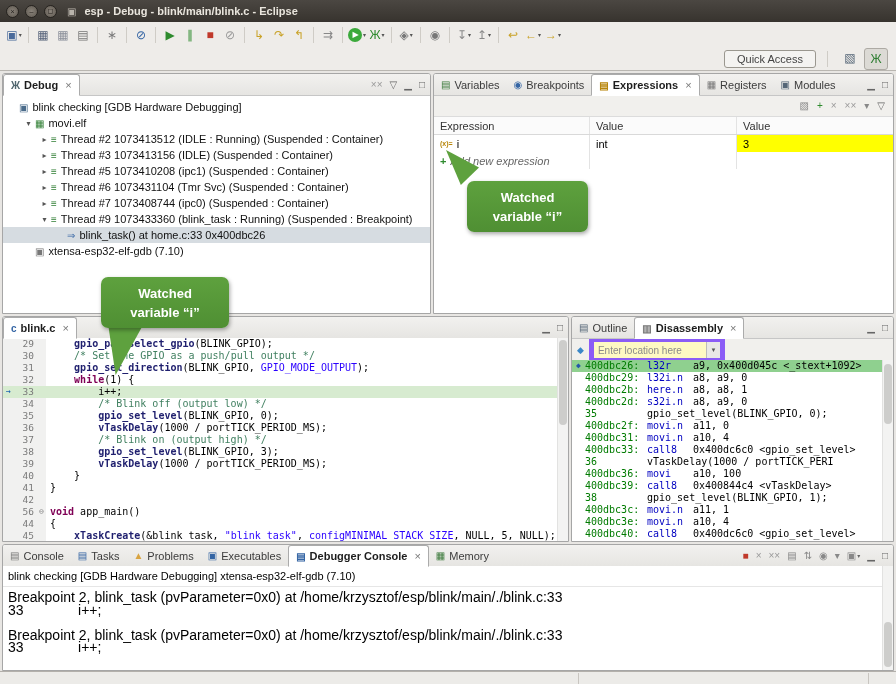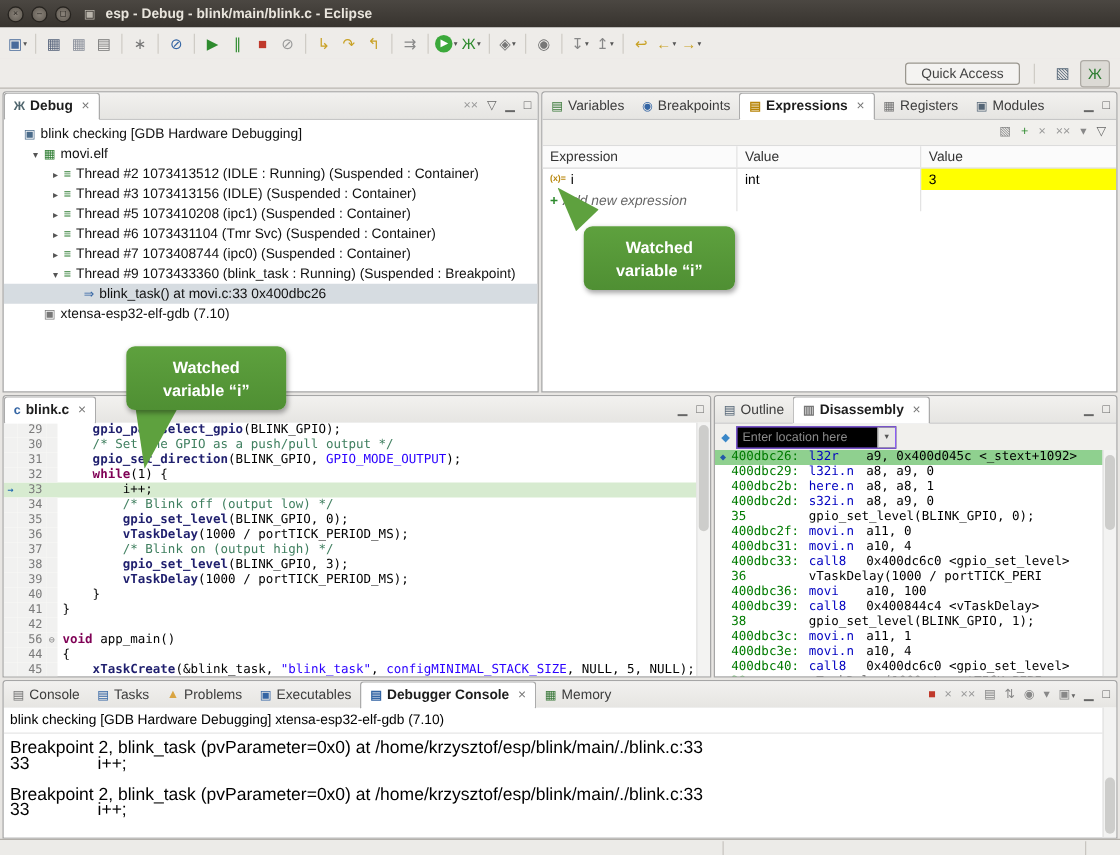--- a/index.html
+++ b/index.html
@@ -72,21 +72,21 @@
   .fold{width:9px;text-align:center;font-size:8px;color:#888;background:#F1F1F0}
   .ecode{flex:1;padding-left:4px;overflow:hidden}
   .eline.cur{background:var(--cur-line)}
   .eline.cur .ann,.eline.cur .lnum,.eline.cur .fold{background:transparent}
   .sp{color:#000}.skw{color:#7F0055;font-weight:bold}.scm{color:#3F7F5F}
   .sfn{color:#1F1F6E;font-weight:bold}.smac{color:#2A00FF;}.sstr{color:#2A00FF}
   
   .disasm-bar{height:22px;background:#F1F0ED;border-bottom:1px solid #DCDCDC;display:flex;
     align-items:center;gap:5px;padding:0 5px}
   .pin{font-size:9px;color:#3A87C8}
-  .combo{width:126px;height:16px;border:1px solid #8b5cf6;background:#000000;display:flex;align-items:center}
+  .combo{width:126px;height:16px;border:5px solid #8b5cf6;background:#fef9c3;display:flex;align-items:center}
   .combo-text{flex:1;font-size:10px;color:#8a8a8a;padding:0 4px;white-space:nowrap;overflow:hidden}
   .combo-btn{width:14px;height:100%;border-left:1px solid #BBB;background:#E9E8E6;display:flex;
     align-items:center;justify-content:center;font-size:6px;color:#555;box-sizing:border-box}
   #disassembly-lines{position:absolute;left:0;top:43px;right:0;bottom:0;background:#fff}
   .dline{display:flex;height:12px;line-height:12px;font-family:"DejaVu Sans Mono",monospace;
     font-size:10px;white-space:pre}
   .dline.cur{background:var(--disasm-hl)}
   .dmargin{width:13px;text-align:center;font-size:8px;color:#2458A8}
   .daddr{width:62px;color:#007B00}
   .dmnem{width:46px;color:#0000C0}
@@ -284,21 +284,21 @@
         <span class="tlabel">Thread #7 1073408744 (ipc0) (Suspended : Container)</span>
       </div>
       <div class="trow" style="padding-left: 36px;">
         <span class="texp">▾</span>
         <span class="ticon" style="color: rgb(46, 125, 50);">≡</span>
         <span class="tlabel">Thread #9 1073433360 (blink_task : Running) (Suspended : Breakpoint)</span>
       </div>
       <div class="trow selected" style="padding-left: 52px;">
         <span class="texp"></span>
         <span class="ticon" style="color: rgb(52, 101, 164);">⇒</span>
-        <span class="tlabel">blink_task() at movi.c:33 0x400dbc26</span>
+        <span class="tlabel">blink_task() at home.c:33 0x400dbc26</span>
       </div>
       <div class="trow" style="padding-left: 20px;">
         <span class="texp"></span>
         <span class="ticon" style="color: rgb(119, 119, 119);">▣</span>
         <span class="tlabel">xtensa-esp32-elf-gdb (7.10)</span>
       </div>
     </div>
 </div>
 
 <div class="view" style="left:433px;top:73px;width:461px;height:241px">

